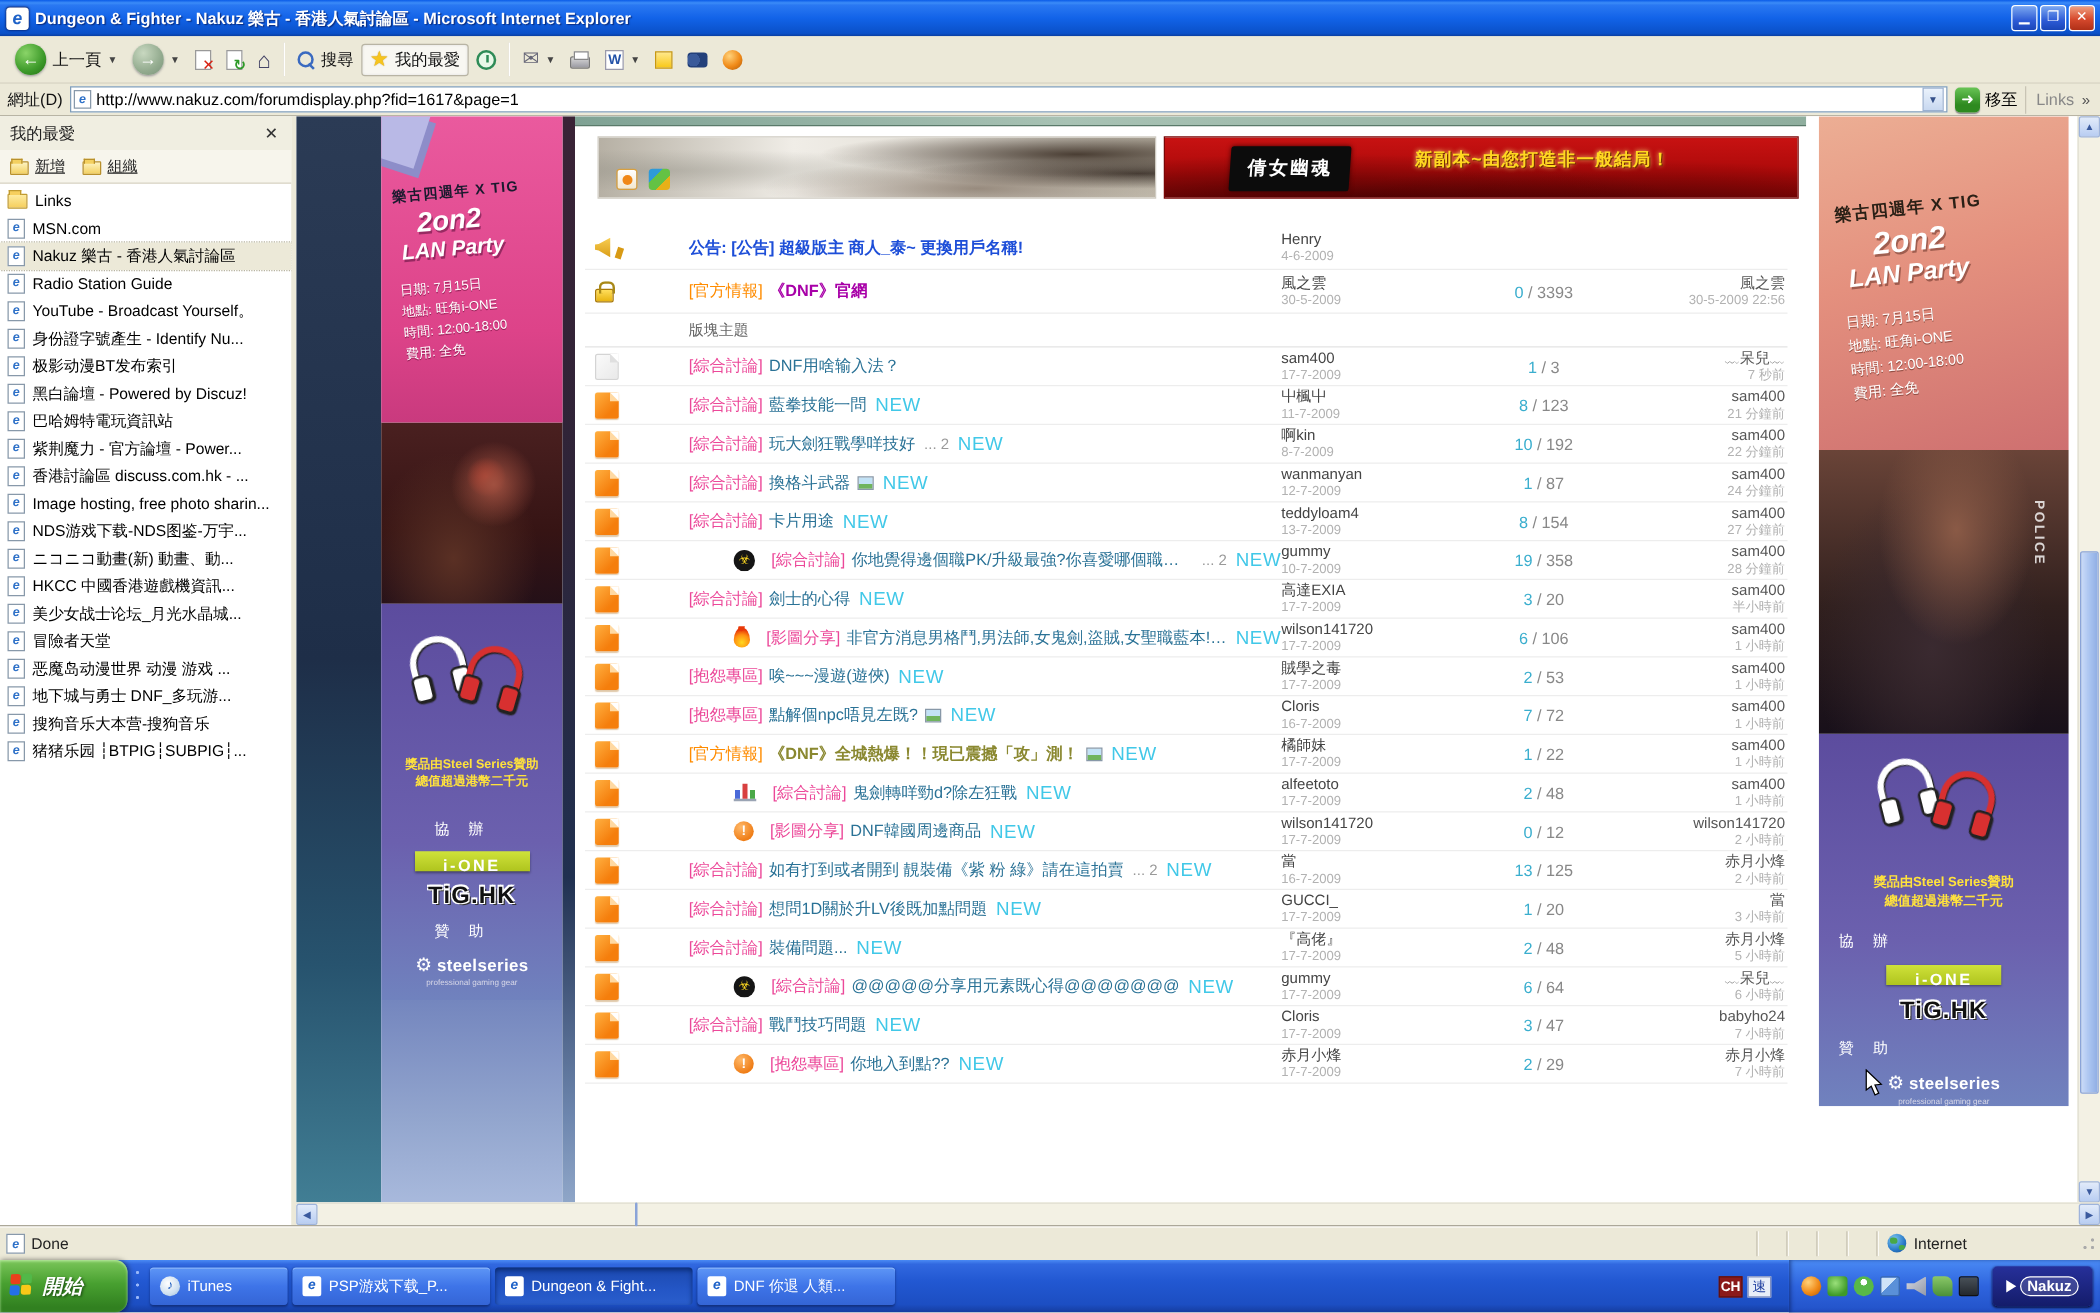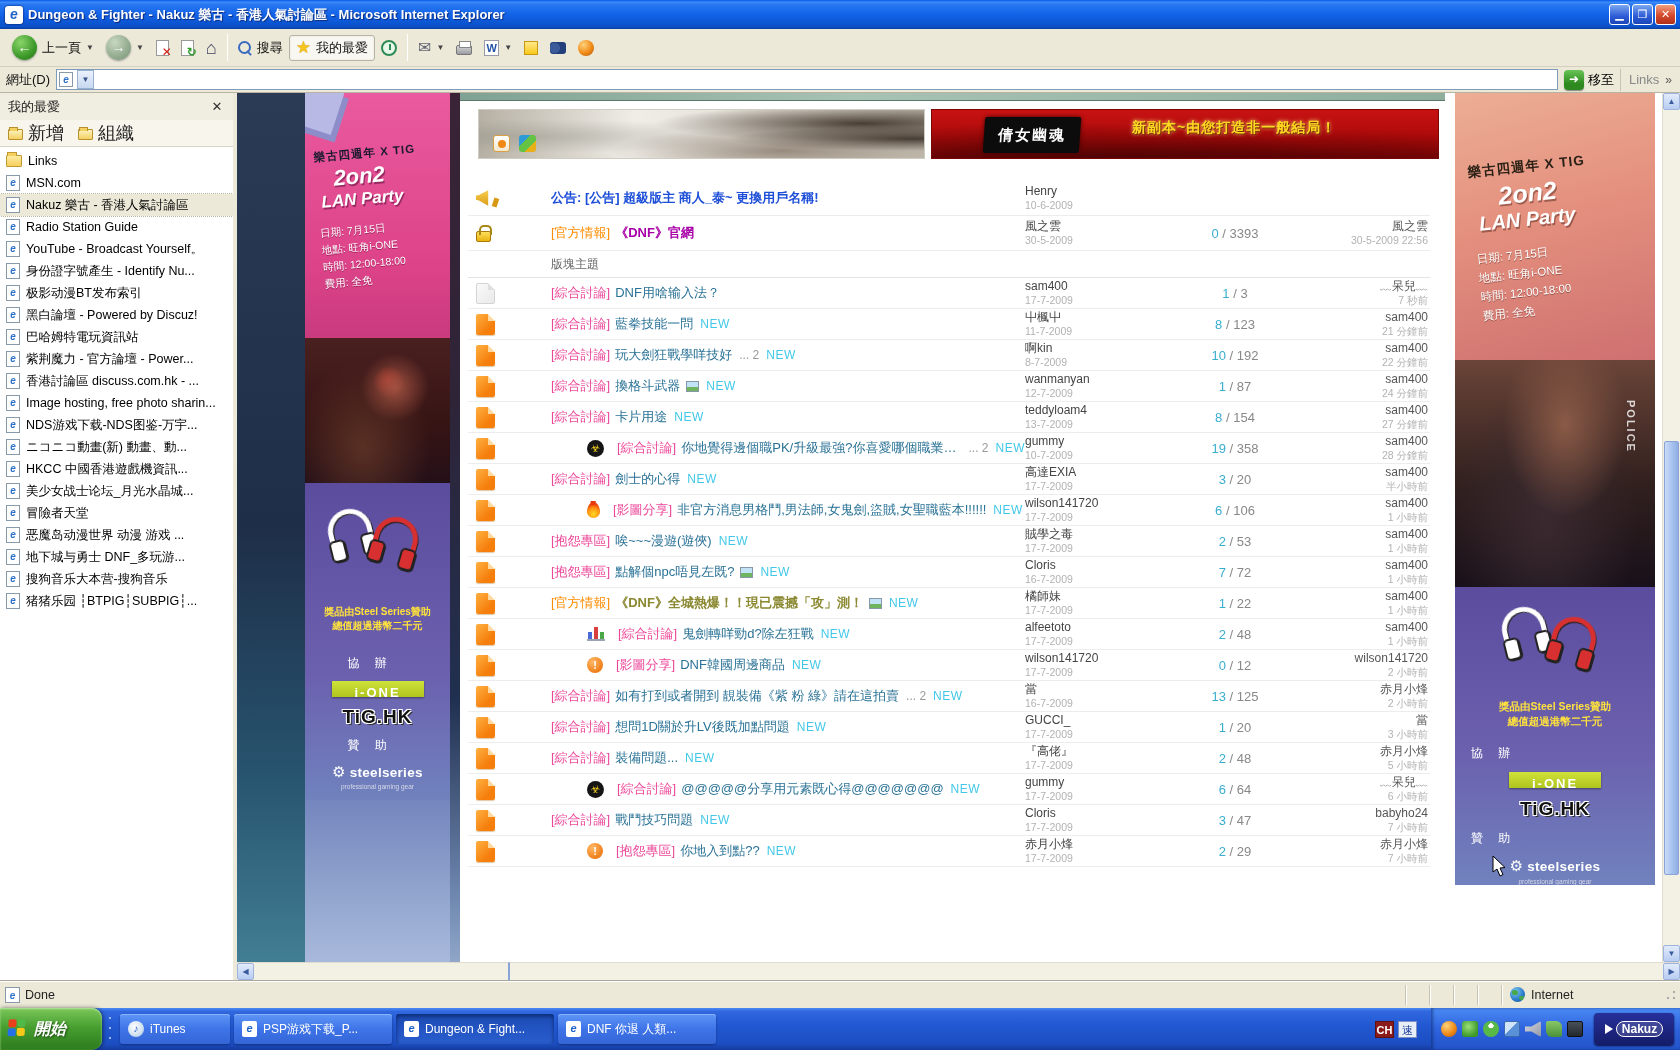--- a/index.html
+++ b/index.html
@@ -70,21 +70,21 @@
   .links-chv{font-size:12px;color:#555;}
 
   
   .main{flex:1;display:flex;min-height:0;}
 
   
   .favpanel{width:237px;background:#fff;border-right:4px solid #ECE9D8;box-shadow:1px 0 0 #ACA899;display:flex;flex-direction:column;}
   .fav-head{height:27px;background:#F0EEE1;display:flex;align-items:center;padding:0 8px;font-size:13px;color:#222;}
   .fav-close{margin-left:auto;font-size:13px;color:#333;width:16px;text-align:center;}
   .fav-actions{height:27px;display:flex;align-items:center;gap:14px;padding:0 8px;background:#F7F5EC;border-bottom:1px solid #D8D4C4;}
-  .fav-act{display:flex;align-items:center;gap:5px;font-size:18px;color:#222;}
+  .fav-act{display:flex;align-items:center;gap:5px;font-size:12px;color:#222;text-decoration:underline;}
   .fa-ic{width:15px;height:11px;background:linear-gradient(#FDF3C0,#F3D060);border:1px solid #B8902C;border-radius:1px;position:relative;margin-top:2px;}
   .fa-ic::before{content:"";position:absolute;top:-3px;left:0;width:7px;height:3px;background:#F3D060;border:1px solid #B8902C;border-bottom:none;}
   .fav-list{flex:1;overflow:hidden;padding-top:3px;}
   .fav-item{display:flex;align-items:center;gap:6px;height:22px;padding:0 6px;font-size:12.5px;color:#000;white-space:nowrap;}
   .fav-item.selected{background:#ECE9D8;outline:1px dotted #B8B4A0;}
   .fi-folder{flex:0 0 16px;height:12px;background:linear-gradient(#FDEBA0,#F6CF5E);border:1px solid #C09A30;border-radius:1px;position:relative;}
   .fi-folder::before{content:"";position:absolute;top:-4px;left:0;width:8px;height:3px;background:#F6CF5E;border:1px solid #C09A30;border-bottom:none;}
   .fi-page{flex:0 0 14px;height:16px;background:#fff;border:1px solid #8899AA;color:#2E71C8;font-size:10px;font-weight:bold;
     font-style:italic;text-align:center;line-height:14px;}
 
@@ -191,21 +191,21 @@
 
   .tag{color:#ec4899;margin-right:5px;text-decoration:none;}
   .tag-official{color:#FF8C00;}
   .ttl{color:#2A7296;text-decoration:none;overflow:hidden;text-overflow:ellipsis;}
   .ttl-ann{color:#1d4ed8;font-weight:bold;}
   .ttl-purple{color:#A800A8;font-weight:bold;}
   .ttl-olive{color:#8A8830;font-weight:bold;}
   .ic-attach{display:inline-block;width:13px;height:11px;margin-left:6px;border:1px solid #8898A8;
     background:linear-gradient(180deg,#C2E2F6 0%,#C2E2F6 55%,#6FB45E 55%);}
   .pages{color:#999;font-size:12px;margin-left:7px;}
-  .new{color:#41C8E8;font-size:12px;margin-left:7px;letter-spacing:.5px;}
+  .new{color:#41C8E8;font-size:15px;margin-left:7px;letter-spacing:.5px;}
 
   
   .right-zone{width:217px;background:#fff;padding-left:10px;}
   .ad-right{width:200px;height:792px;display:flex;flex-direction:column;overflow:hidden;}
   .ad2-top{height:275px;background:linear-gradient(165deg,#ECAE94 0%,#E4907E 45%,#CE7070 100%);color:#fff;padding-top:62px;position:relative;}
   .tilt2{transform:rotate(-6deg);padding-left:20px;}
   .ad2-t1{font-size:13.5px;font-weight:bold;color:#2A2016;letter-spacing:1px;}
   .ad2-t2{font-size:25px;font-weight:bold;font-style:italic;text-shadow:1px 2px 0 rgba(90,40,30,.5);margin:3px 0 0 28px;}
   .ad2-t3{font-size:20px;font-weight:bold;font-style:italic;text-shadow:1px 2px 0 rgba(90,40,30,.5);margin-left:6px;}
   .ad2-info{margin-top:14px;font-size:11.5px;line-height:19px;color:#fff;text-shadow:0 1px 0 rgba(90,40,30,.55);}
@@ -362,20 +362,21 @@
       </span>
     <span class="tb-btn">
         <span class="ball-ic"></span>
       </span>
   </div>
 
   <div class="addressbar">
     <span class="addr-label">網址(D)</span>
     <span class="addr-field">
       <span class="addr-page-ic">e</span>
+      <span class="addr-url">http://www.nakuz.com/forumdisplay.php?fid=1617&amp;page=1</span>
       <span class="addr-drop">▼</span>
     </span>
     <span class="go-btn">
       <span class="go-arrow">➜</span>
       <span>移至</span>
     </span>
     <span class="links-zone">
       <span class="links-label">Links</span>
       <span class="links-chv">»</span>
     </span>
@@ -547,21 +548,21 @@
               <div class="trow ann">
                 <span class="c-icon">
                   <span class="ic-announce"></span>
                   <span class="ic-announce2"></span>
                 </span>
                 <span class="c-title">
                   <a class="ttl ttl-ann">公告: [公告] 超級版主 商人_泰~ 更換用戶名稱!</a>
                 </span>
                 <span class="c-author">
                   <span class="a">Henry</span>
-                  <span class="d">10-6-2009</span>
+                  <span class="d">4-6-2009</span>
                 </span>
                 <span class="c-replies"></span>
                 <span class="c-last"></span>
               </div>
               <div class="trow ann">
                 <span class="c-icon">
                   <span class="ic-lock"></span>
                 </span>
                 <span class="c-title">
                   <a class="tag tag-official">[官方情報]</a>

